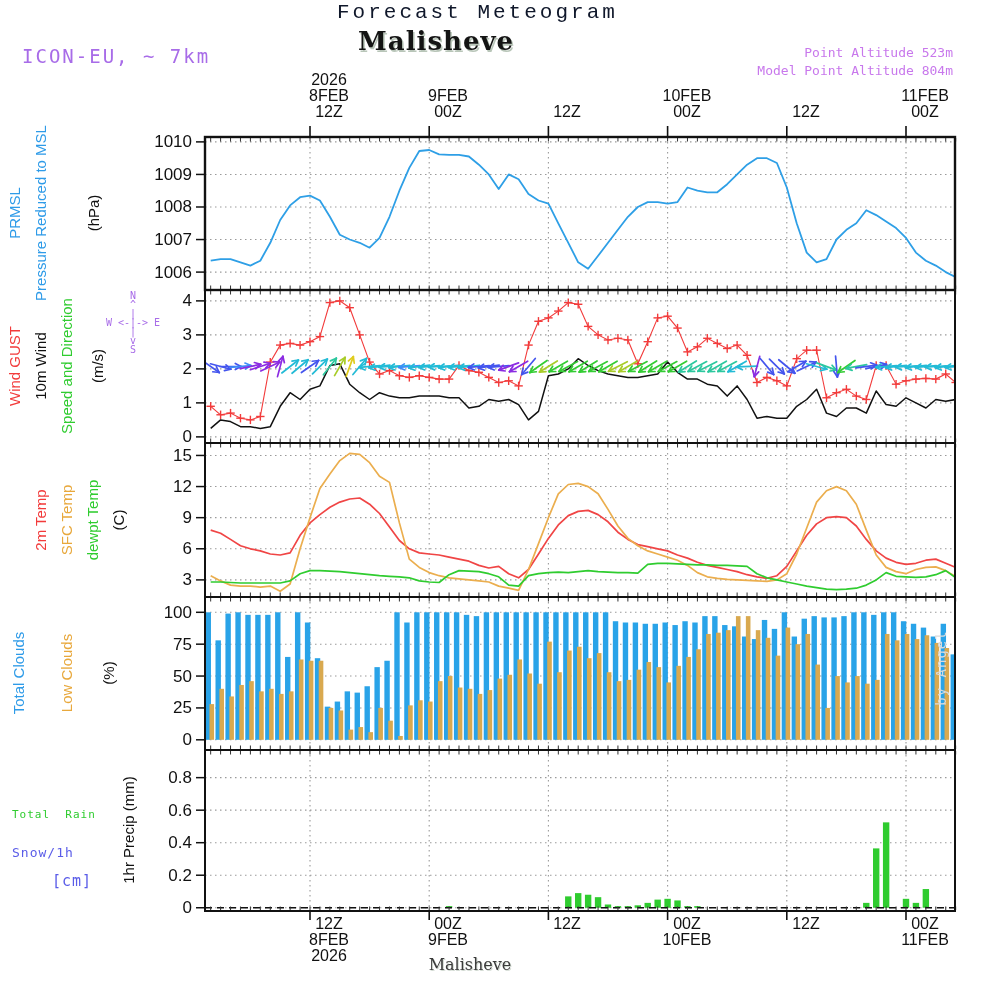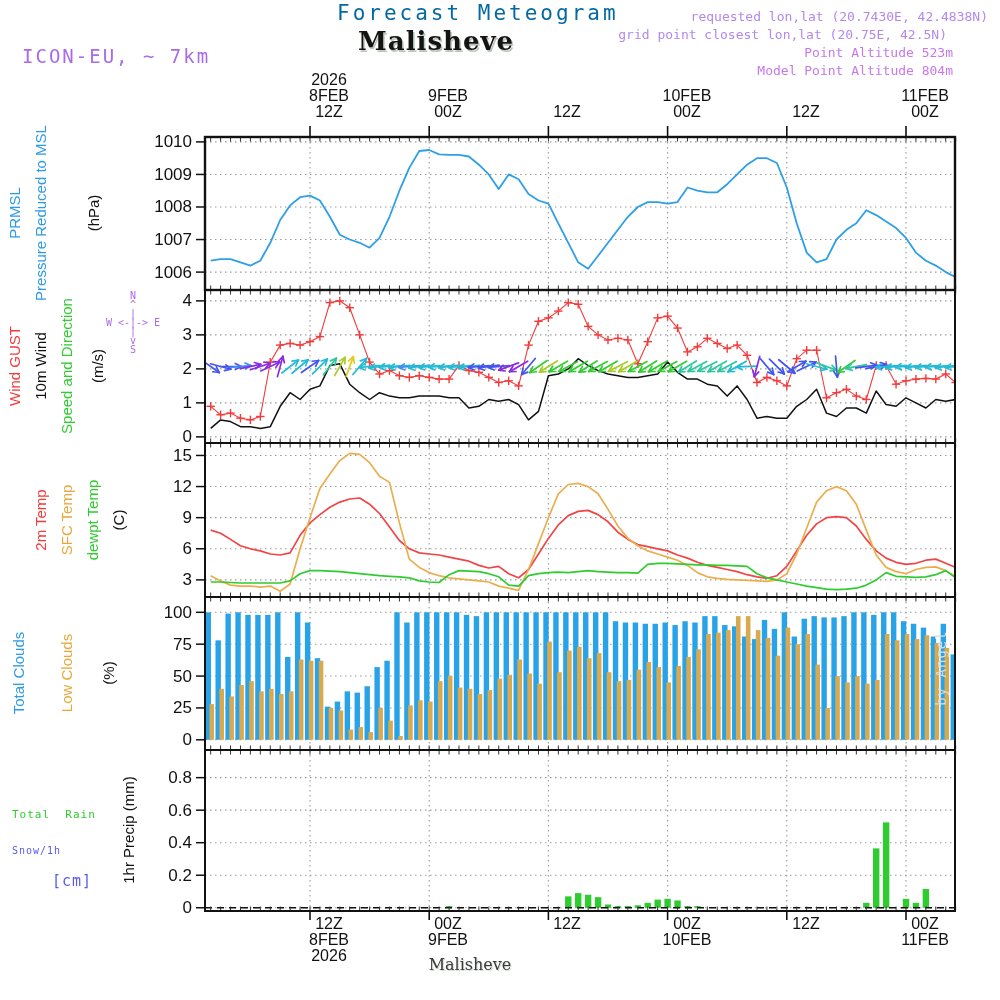--- a/index.html
+++ b/index.html
@@ -1,21 +1,21 @@
 <!DOCTYPE html>
 <html><head>
 <meta charset="utf-8">
 <style>
   html,body{margin:0;padding:0;background:#fff;}
   #stage{position:relative;width:1000px;height:1000px;background:#fff;overflow:hidden;
          font-family:"Liberation Sans",sans-serif;}
   .txt{position:absolute;white-space:pre;}
   .mono{font-family:"DejaVu Sans Mono",monospace;}
   .serifb{font-family:"DejaVu Serif",serif;font-weight:bold;}
-  .wheat{color:#0369a1;}
+  .wheat{color:#0f172a;font-family:Liberation Mono, monospace;}
   .lav{color:#B488EC;}
   .mag{color:#C878EC;text-align:right;}
   .violet{color:#A86CE8;}
   .blue{color:#2E9BE8;}
   .red{color:#F23B3B;}
   .green{color:#2FCC2F;}
   .orange{color:#E8A83C;}
   .snowblue{color:#5A5CE8;}
   .black{color:#111;}
   .rot{position:absolute;white-space:nowrap;transform:translate(-50%,-50%) rotate(-90deg);
@@ -1514,22 +1514,20 @@
         <line x1="429.1996" y1="911" x2="429.1996" y2="920" stroke="#111" stroke-width="1.6"></line>
         <line x1="548.3992" y1="911" x2="548.3992" y2="920" stroke="#111" stroke-width="1.6"></line>
         <line x1="667.5988" y1="911" x2="667.5988" y2="920" stroke="#111" stroke-width="1.6"></line>
         <line x1="786.7983999999999" y1="911" x2="786.7983999999999" y2="920" stroke="#111" stroke-width="1.6"></line>
         <line x1="905.9979999999999" y1="911" x2="905.9979999999999" y2="920" stroke="#111" stroke-width="1.6"></line>
       </g>
     </svg>
 
   <div class="txt mono wheat" style="left:337px;top:1px;font-size:21px;letter-spacing:3px">Forecast Meteogram</div>
   <div class="txt serifb" id="station-title" style="left:358px;top:26px;font-size:26px">Malisheve</div>
-  <div class="txt mono lav" style="right:12px;top:9px;font-size:13px">requested lon,lat (20.7430E, 42.4838N)</div>
-  <div class="txt mono lav" style="right:53px;top:27px;font-size:13px">grid point closest lon,lat (20.75E, 42.5N)</div>
   <div class="txt mono mag" style="right:47px;top:45px;font-size:13px">Point Altitude 523m</div>
   <div class="txt mono mag" style="right:47px;top:63px;font-size:13px">Model Point Altitude 804m</div>
   <div class="txt mono violet" style="left:22px;top:45px;font-size:19px;letter-spacing:2px">ICON-EU, ~ 7km</div>
 
   <div class="ttick" style="left:310px;top:72px">
     <div>2026</div>
       <div>8FEB</div>
       <div>12Z</div>
   </div>
   <div class="ttick" style="left:429px;top:72px">
@@ -1611,20 +1609,20 @@
   <div class="rot red" style="left:40px;top:520px">2m Temp</div>
   <div class="rot orange" style="left:66px;top:520px">SFC Temp</div>
   <div class="rot green" style="left:92px;top:520px">dewpt Temp</div>
   <div class="rot black" style="left:118px;top:520px">(C)</div>
 
   <div class="rot blue" style="left:18px;top:673px">Total Clouds</div>
   <div class="rot orange" style="left:66px;top:673px">Low Clouds</div>
   <div class="rot black" style="left:108px;top:673px">(%)</div>
 
   <div class="txt mono green" style="left:12px;top:808px;font-size:11px;letter-spacing:1px">Total  Rain</div>
-  <div class="txt mono snowblue" style="left:12px;top:845px;font-size:10px;letter-spacing:1px">Snow/1h</div>
+  <div class="txt mono snowblue" style="left:12px;top:845px;font-size:13px;letter-spacing:1px">Snow/1h</div>
   <div class="txt mono snowblue" style="left:52px;top:872px;font-size:15px;letter-spacing:1px">[cm]</div>
   <div class="rot black" style="left:128px;top:830px">1hr Precip (mm)</div>
 
   <div id="watermark">by Angel</div>
   <div id="footer-station">Malisheve</div>
 
 </div>
 
 </body></html>

